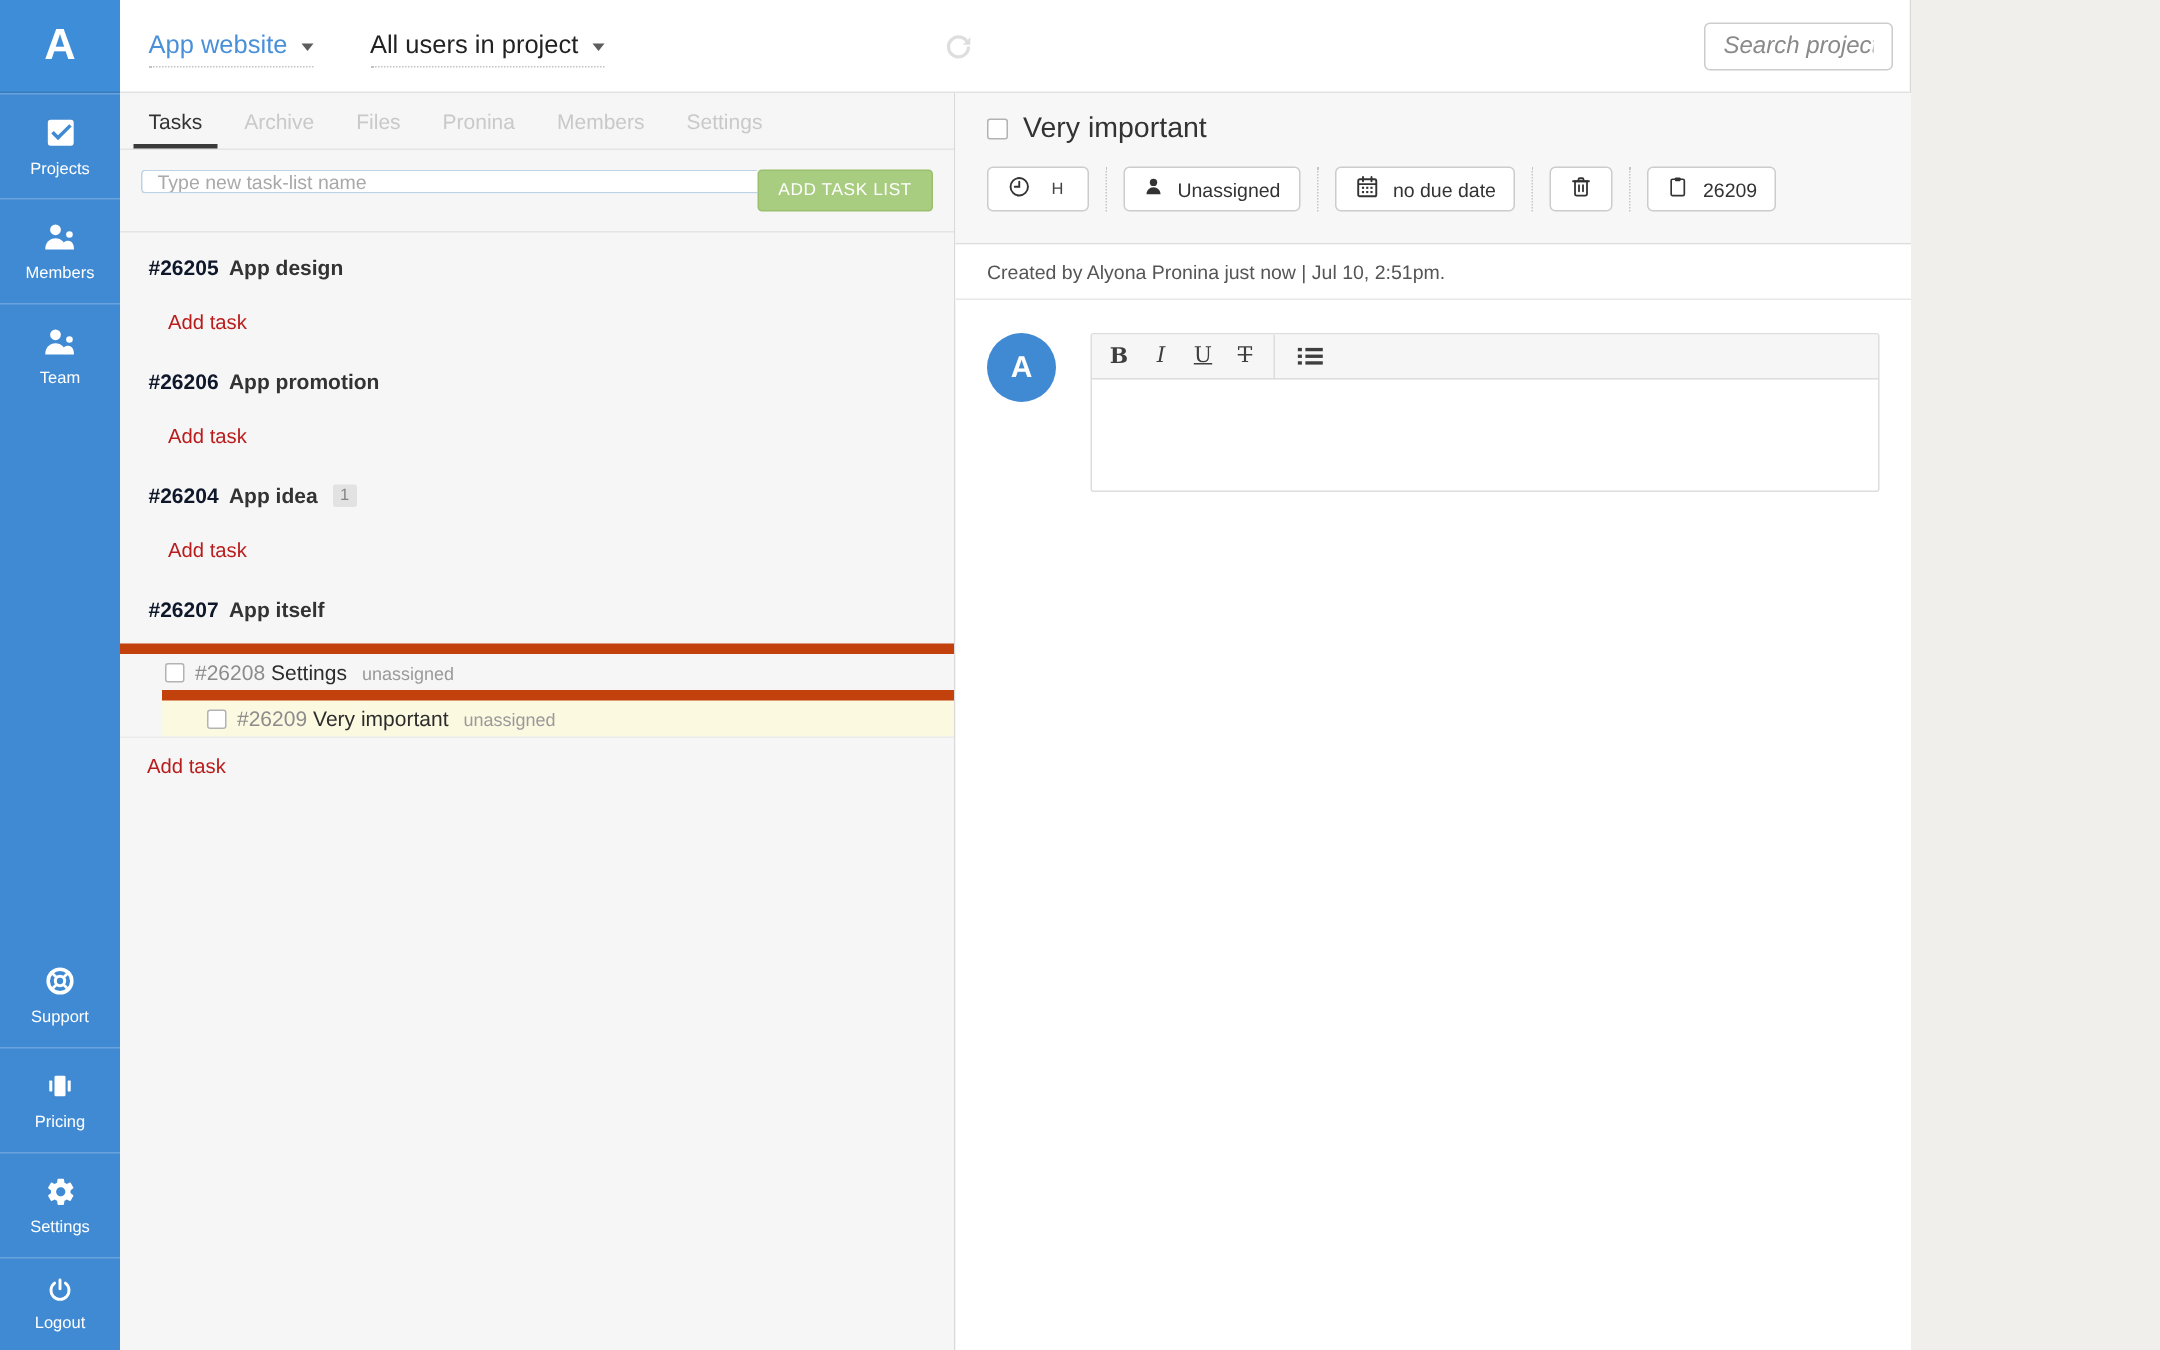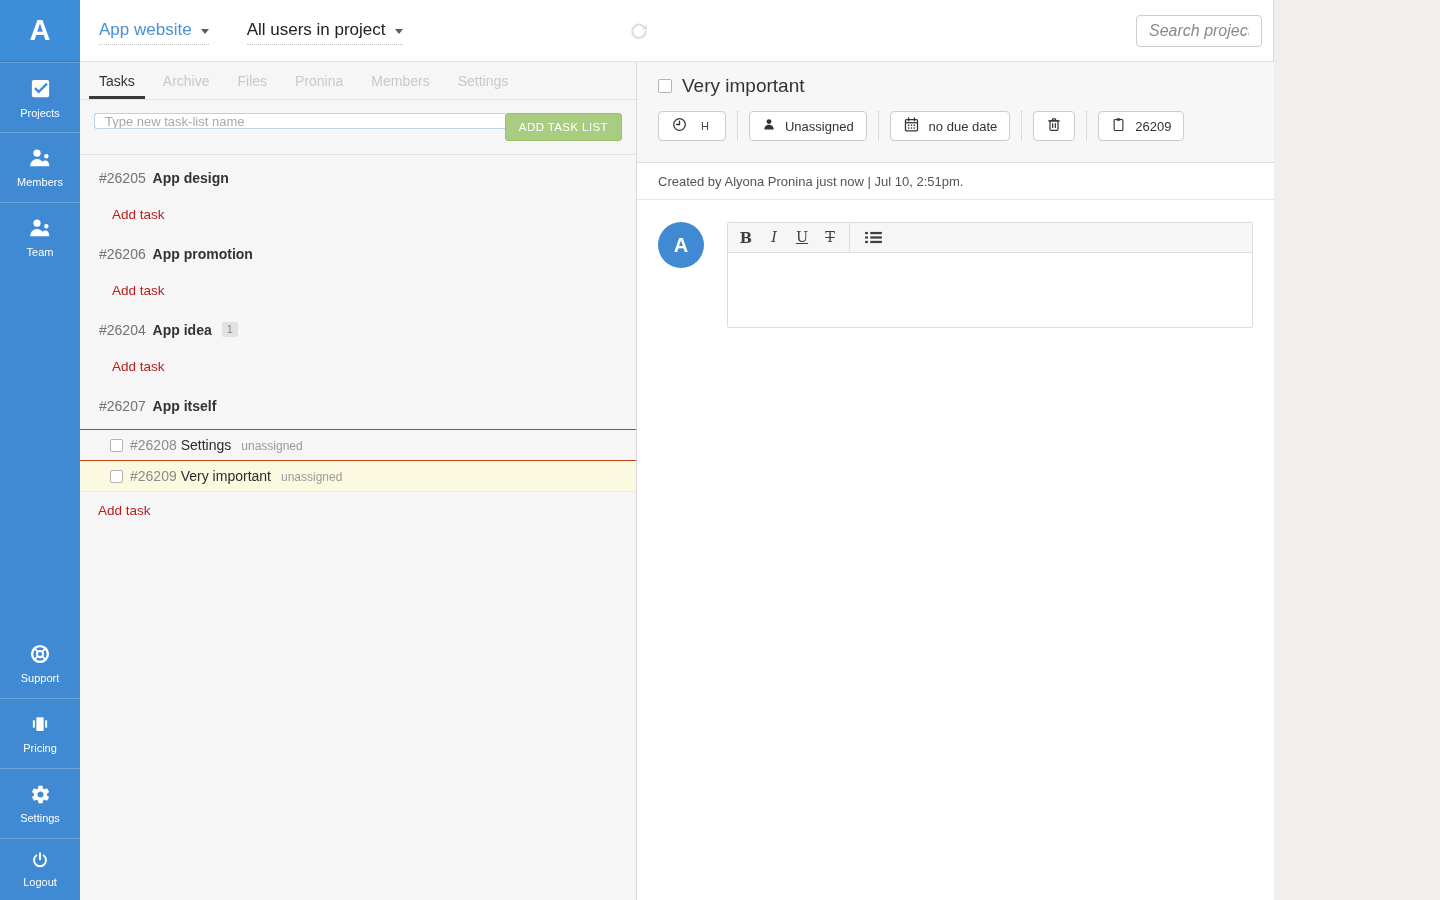--- a/index.html
+++ b/index.html
@@ -49,29 +49,29 @@
   .newlist-row { display:flex; padding:13px 14px; border-bottom:1px solid #e4e4e4; }
   .newlist-input { flex:1; height:16px; border:1px solid #bcd3e6; border-right:none; border-radius:3px 0 0 3px;
                    padding:0 10px; font-size:13px; background:#fff; outline:none; color:#333;
                    font-family:"Liberation Sans", sans-serif; }
   .newlist-input::placeholder { color:#a9a9a9; }
   .addlist-btn { height:28px; background:#a9cd80; border:1px solid #9abf6d; border-radius:3px; color:#fff;
                  font-weight:normal; font-size:11.5px; letter-spacing:.4px; padding:0 13px; cursor:pointer;
                  font-family:"Liberation Sans", sans-serif; }
 
   .list-header { padding:15px 14px 0 19px; font-size:14px; }
-  .list-id { color:#737373; font-weight:normal; }
+  .list-id { color:#0f172a; font-weight:bold; }
   .list-name { color:#333; font-weight:bold; margin-left:3px; cursor:pointer; }
   .badge { display:inline-block; background:#e2e2e2; color:#858585; font-size:11px; line-height:15px;
            padding:0 5px; border-radius:2px; margin-left:6px; vertical-align:2px; }
   .addtask-link { display:inline-block; margin:21px 0 9px 32px; color:#b91c1c; font-size:13.5px; cursor:pointer; }
 
   .tasks { margin-top:15px; }
-  .task-row { display:flex; align-items:center; height:31px; padding:0 14px 0 30px; border-top:1px solid #c2410c; }
-  .task-row.highlight { background:#fcf9e1; }
+  .task-row { display:flex; align-items:center; height:31px; padding:0 14px 0 30px; border-top:7px solid #c2410c; }
+  .task-row.highlight { background:#fcf9e1;margin-left:28px; }
   .cb { width:13px; height:13px; border:1px solid #b3b3b3; border-radius:2px; background:#fff; cursor:pointer; flex-shrink:0; }
   .task-id { color:#8c8c8c; font-size:14px; margin-left:7px; }
   .task-name { color:#2c2c2c; font-size:14px; margin-left:4px; cursor:pointer; }
   .task-assignee { color:#9a9a9a; font-size:12px; margin-left:10px; margin-top:2px; }
   .addtask-row { border-top:1px solid #ebebeb; }
   .addtask-row .addtask-link { margin:11px 0 11px 18px; }
 
   
   .detail-header { background:#f7f7f7; height:101px; padding:13px 21px 0; border-bottom:1px solid #dcdcdc; }
   .detail-title-row { display:flex; align-items:center; gap:10px; }

